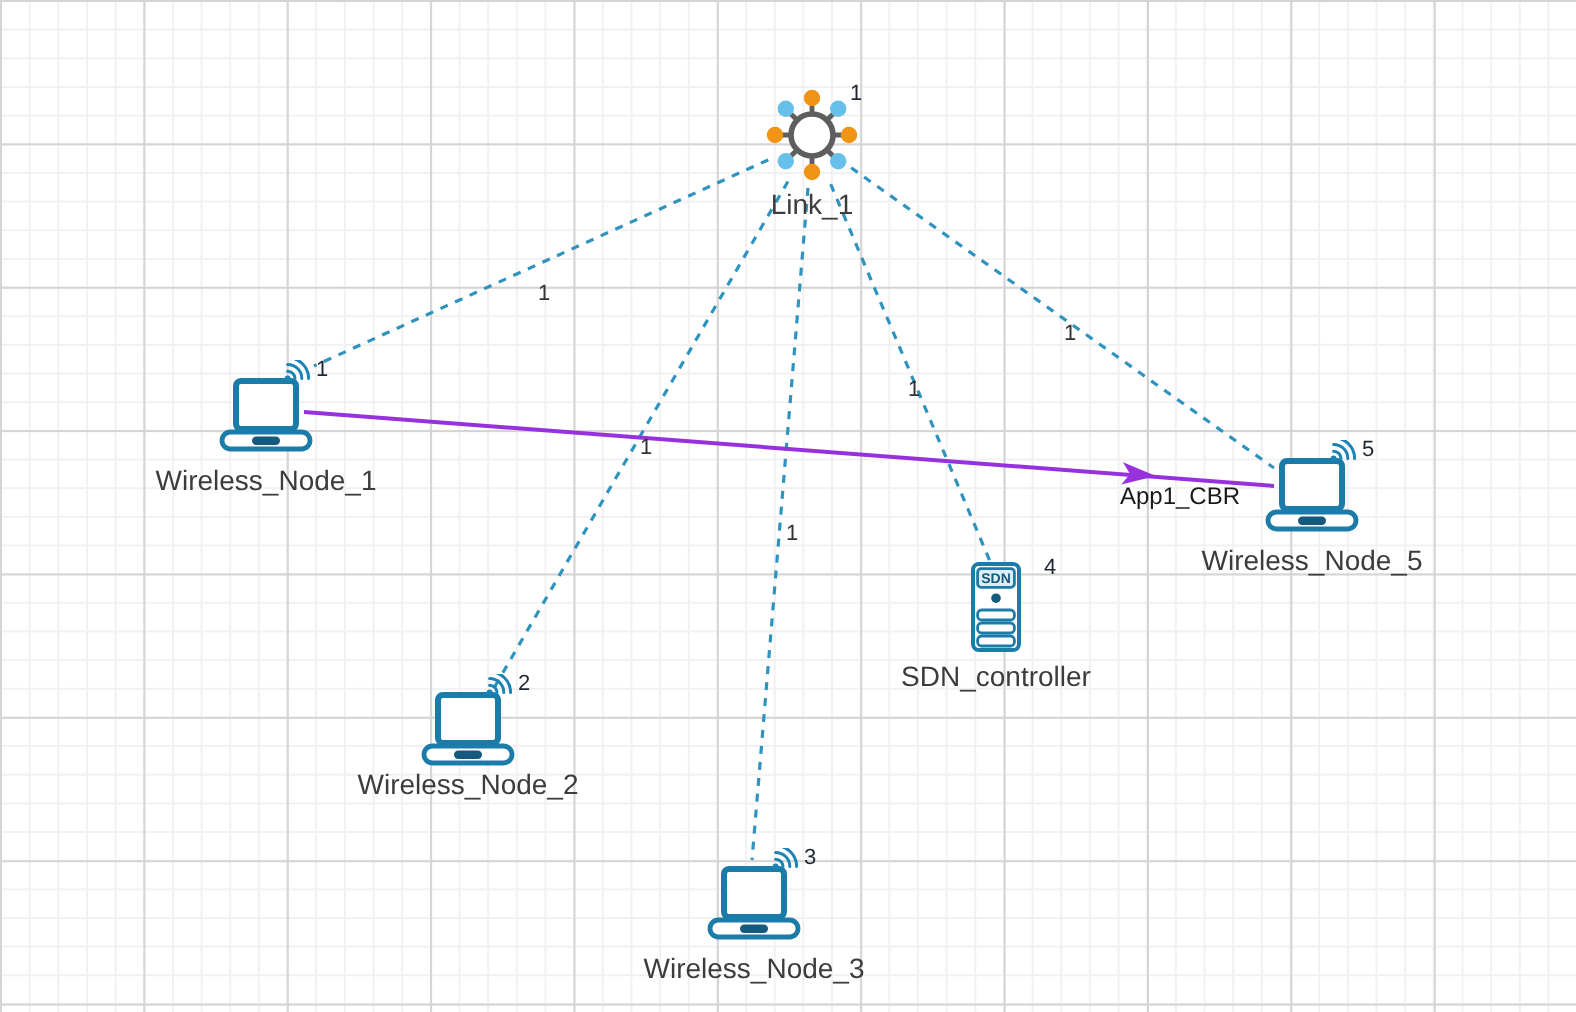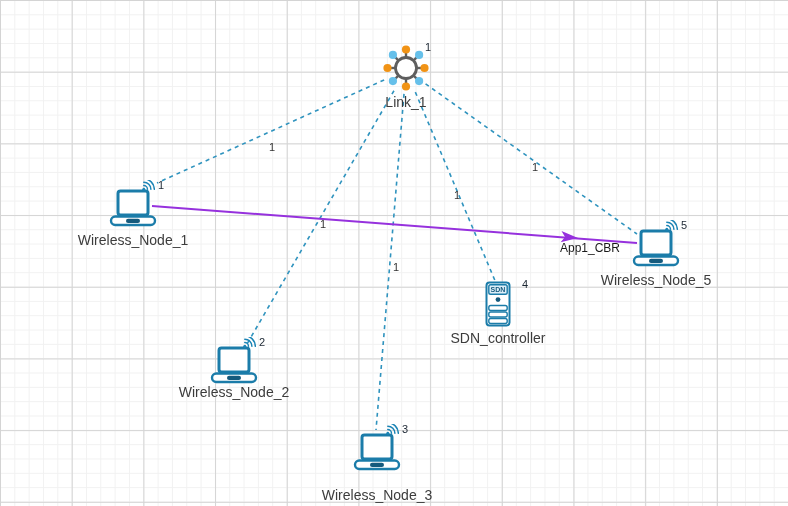--- a/index.html
+++ b/index.html
@@ -139,21 +139,21 @@
   <svg width="13" height="11" viewBox="0 0 13 11">
     <circle cx="1.8" cy="9.3" r="1.5" fill="#1b84b5"></circle>
     <g fill="none" stroke="#1b84b5" stroke-width="1.5" stroke-linecap="round">
       <path d="M1.8,5.6 A3.7,3.7 0 0 1 5.5,9.3"></path>
       <path d="M1.8,2.2 A7.1,7.1 0 0 1 8.9,9.3"></path>
       <path d="M1.8,-1.2 A10.5,10.5 0 0 1 12.3,9.3"></path>
     </g>
   </svg>
 <span class="nid">3</span>
       </div>
-      <div class="nlabel" style="top: 32px;">Wireless_Node_3</div>
+      <div class="nlabel" style="top: 21px;">Wireless_Node_3</div>
     </div>
     <div class="node" style="left: 656px; top: 251px;">
       <div class="icon">
   <svg width="50" height="40" viewBox="0 0 50 40">
     <rect x="10" y="2" width="30" height="24" rx="2.5" fill="#ffffff" stroke="#1b7ca9" stroke-width="3"></rect>
     <rect x="3" y="27.5" width="44" height="8.5" rx="4.2" fill="#ffffff" stroke="#1b7ca9" stroke-width="2.4"></rect>
     <rect x="18" y="29.8" width="14" height="4.2" rx="2.1" fill="#155a7d"></rect>
   </svg>
 </div>
       <div class="badge" style="left: 9px; top: -31px;">

